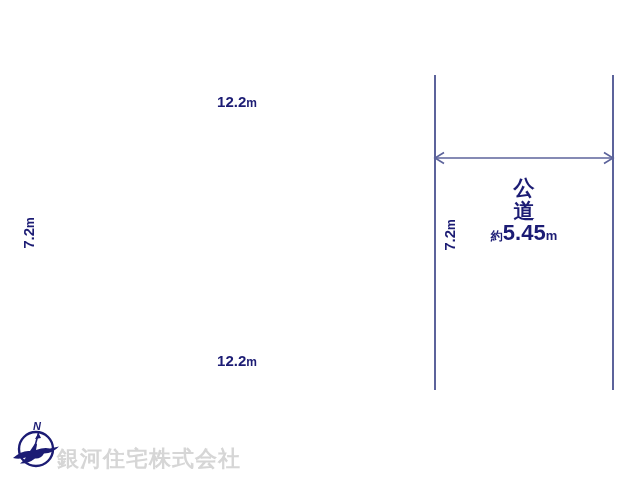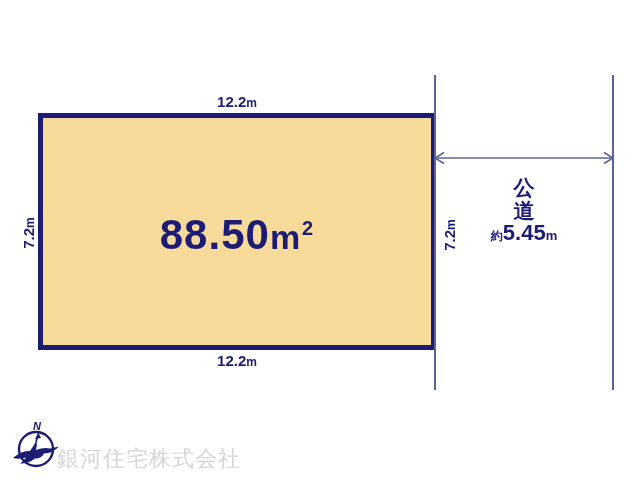--- a/index.html
+++ b/index.html
@@ -67,33 +67,28 @@
   .road-char{display:block;font-size:21px;font-weight:600;line-height:23px;}
   .road-width{margin-top:0;font-size:22px;font-weight:600;white-space:nowrap;line-height:1;}
   .road-width .prefix{font-size:12px;font-weight:600;}
   .road-width .unit{font-size:13px;font-weight:600;}
   
   .logo{position:absolute;left:11px;top:420px;}
   .company{
     position:absolute;left:57px;top:444px;
     font-size:22px;letter-spacing:1px;
     color:var(--watermark);
-    font-weight:400;
+    font-weight:700;
   }
 </style>
 </head>
 <body>
 
 <div class="canvas">
 
-  <div class="parcel">
-    <div class="area-label">
-      <span>88.50</span><span class="area-unit">m</span><span class="area-sup">2</span>
-    </div>
-  </div>
 
   <div class="dim dim-top">
     <span>12.2</span><span class="unit">m</span>
   </div>
   <div class="dim dim-bottom">
     <span>12.2</span><span class="unit">m</span>
   </div>
   <div class="dim dim-left">
     <span>7.2</span><span class="unit">m</span>
   </div>

